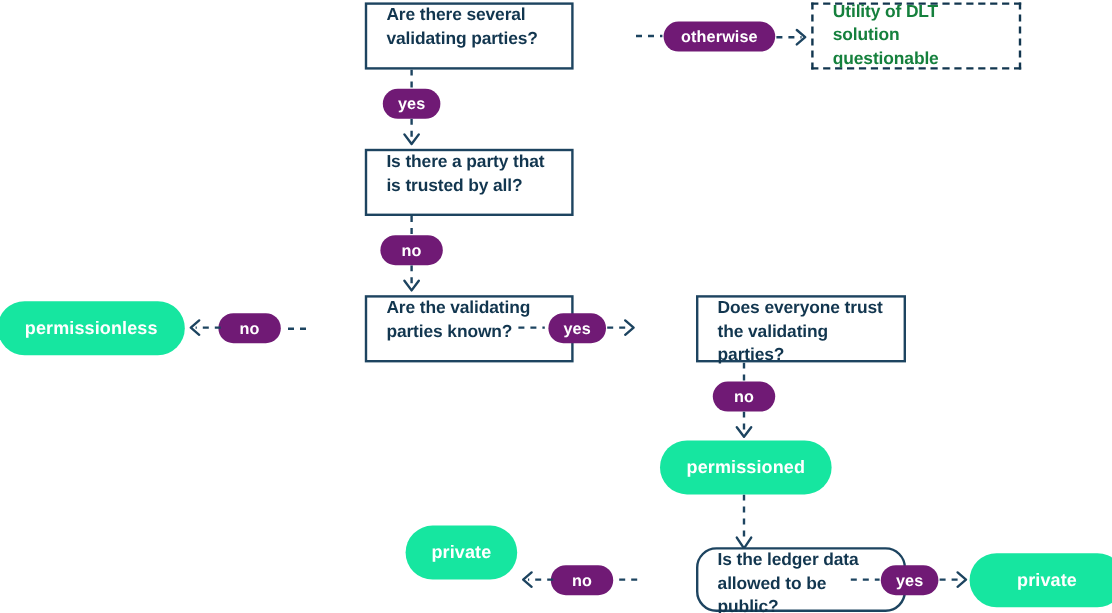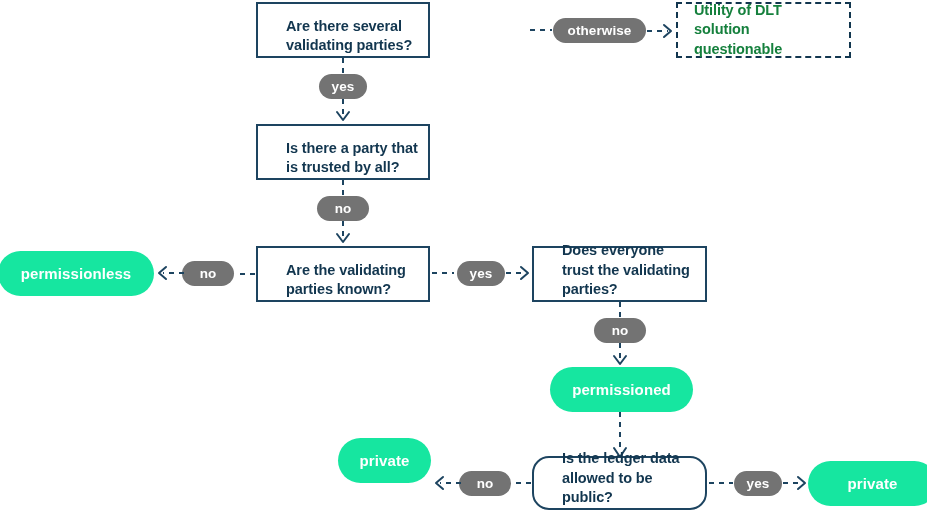--- a/index.html
+++ b/index.html
@@ -18,23 +18,24 @@
     overflow: hidden;
   }
 
   
   .qbox {
     position: absolute;
     box-sizing: border-box;
     border: 2px solid #1d4460;
     background: #ffffff;
     display: flex;
-    align-items: flex-end;
-    padding-left: 28px;
+    align-items: flex-start;
+    padding-left: 16px;
     padding-right: 10px;
+    margin-left: 48px;
   }
   .qbox .qtext {
     font-size: 14.5px;
     font-weight: bold;
     line-height: 1.35;
     color: #12364f;
     letter-spacing: -0.1px;
   }
 
   .dashbox {
@@ -52,21 +53,21 @@
     font-weight: bold;
     line-height: 1.35;
     color: #15803d;
     letter-spacing: -0.1px;
   }
 
   
   .pill {
     position: absolute;
     box-sizing: border-box;
-    background: #737373;
+    background: #701a75;
     border-radius: 999px;
     display: flex;
     align-items: center;
     justify-content: center;
     color: #ffffff;
     font-size: 13.5px;
     font-weight: bold;
     letter-spacing: 0.1px;
   }
 

